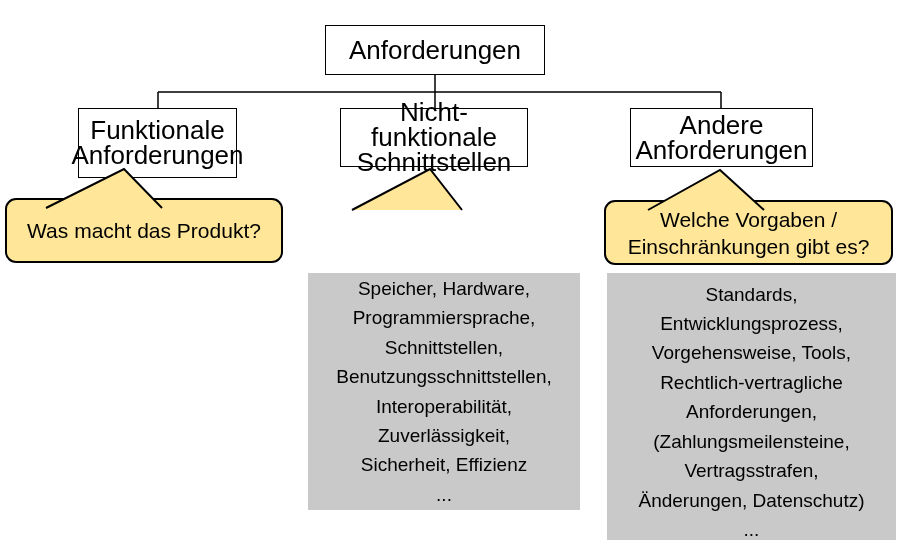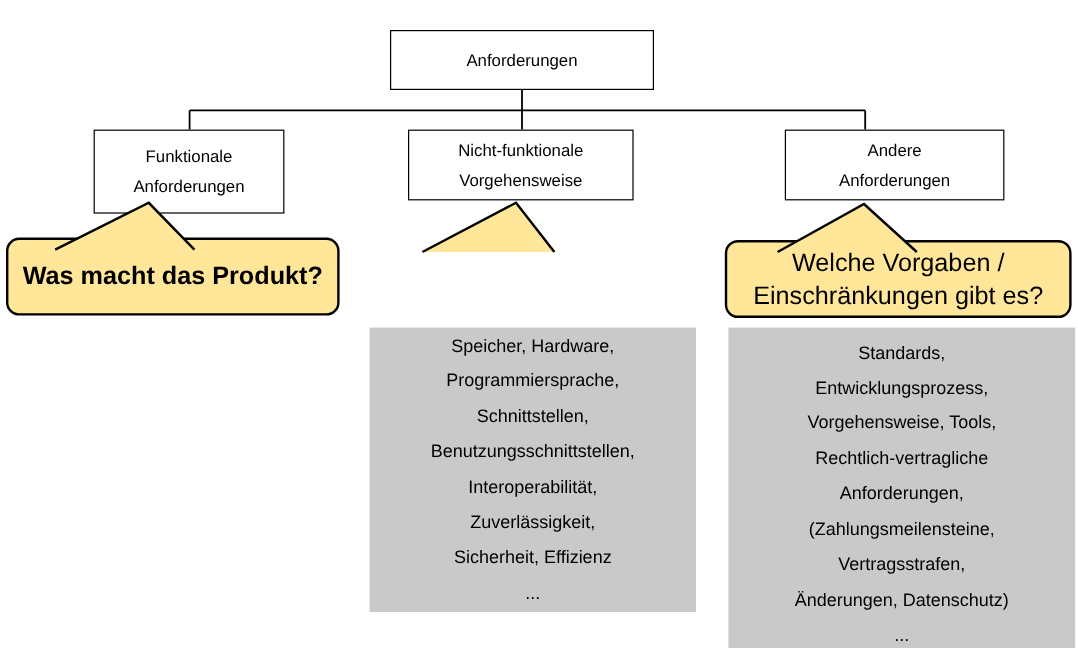--- a/index.html
+++ b/index.html
@@ -25,21 +25,21 @@
   }
   .node-box {
     position: absolute;
     box-sizing: border-box;
     border: 1.5px solid #000000;
     background: #ffffff;
     display: flex;
     align-items: center;
     justify-content: center;
     text-align: center;
-    font-size: 14px;
+    font-size: 26px;
     line-height: 25px;
     white-space: pre-line;
     z-index: 2;
   }
   .bubble {
     position: absolute;
     box-sizing: border-box;
     border: 2px solid #000000;
     border-radius: 11px;
     background: #FFE699;
@@ -53,52 +53,52 @@
     z-index: 2;
   }
   .details-box {
     position: absolute;
     box-sizing: border-box;
     background: #C9C9C9;
     display: flex;
     align-items: center;
     justify-content: center;
     text-align: center;
-    font-size: 15px;
+    font-size: 19px;
     line-height: 29.4px;
     white-space: pre-line;
     z-index: 1;
   }
   
   #root-box      { left: 325px; top: 25px;  width: 220px; height: 50px; }
   #branch-box-0  { left: 78px;  top: 108px; width: 159px; height: 70px; }
   #branch-box-1  { left: 340px; top: 108px; width: 188px; height: 59px; }
-  #branch-box-2  { left: 630px; top: 108px; width: 183px; height: 59px; margin-left: 24px; }
-  #bubble-0      { left: 5px;   top: 198px; width: 278px; height: 65px; font-weight: bold; }
+  #branch-box-2  { left: 630px; top: 108px; width: 183px; height: 59px; }
+  #bubble-0      { left: 5px;   top: 198px; width: 278px; height: 65px; }
   #bubble-1      { left: 312px; top: 200px; width: 263px; height: 62px; }
   #bubble-2      { left: 604px; top: 200px; width: 289px; height: 65px; }
   #details-box-1 { left: 308px; top: 273px; width: 272px; height: 237px; }
   #details-box-2 { left: 607px; top: 273px; width: 289px; height: 278px; }
 </style>
 </head>
 <body>
 
 <div class="canvas">
 
   <div class="node-box" id="root-box">
     <span>Anforderungen</span>
   </div>
 
   <div class="node-box" id="branch-box-0">
     <span>Funktionale
 Anforderungen</span>
   </div>
   <div class="node-box" id="branch-box-1">
     <span>Nicht-funktionale
-Vorgehensweise</span>
+Schnittstellen</span>
   </div>
   <div class="node-box" id="branch-box-2">
     <span>Andere
 Anforderungen</span>
   </div>
 
   <div class="bubble" id="bubble-0">
     <span>Was macht das Produkt?</span>
   </div>
   <div class="bubble" id="bubble-2">

